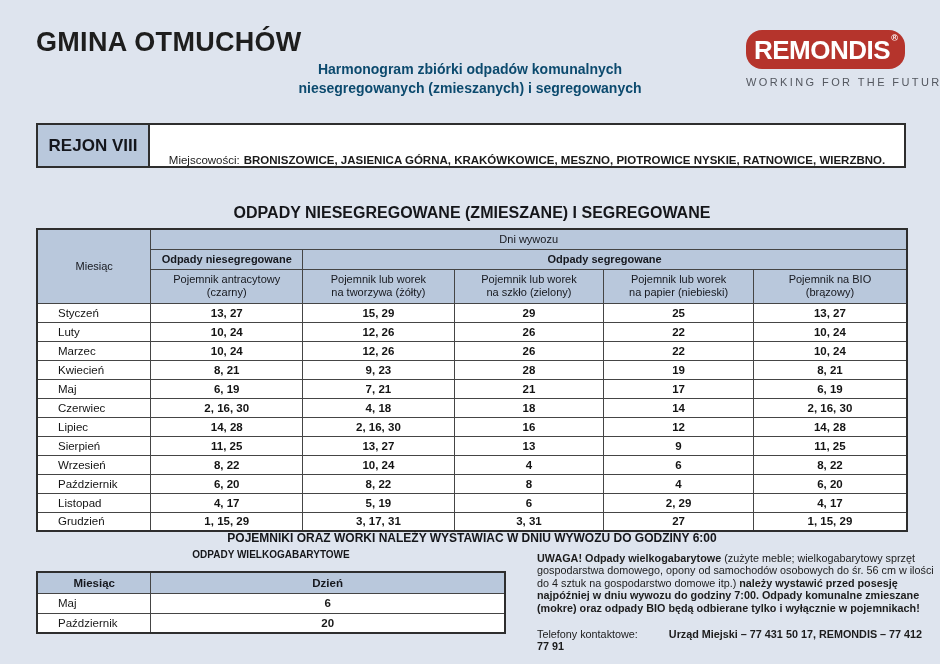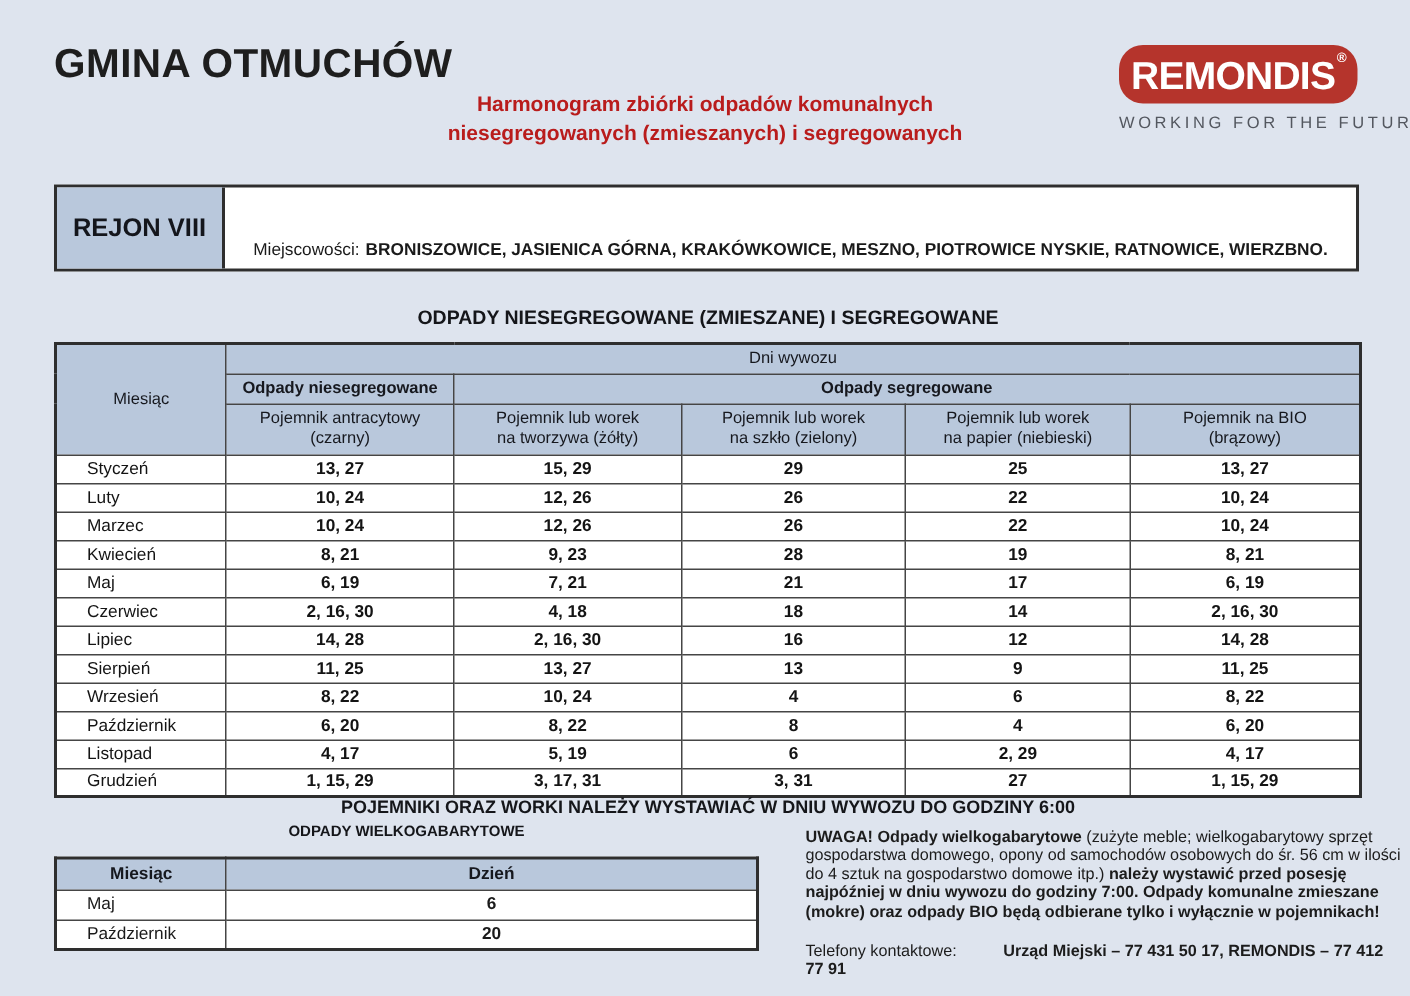--- a/index.html
+++ b/index.html
@@ -14,55 +14,55 @@
   .page { position:relative; width:940px; height:664px; }
 
   
   .gmina-title {
     position:absolute; left:36px; top:27px;
     font-size:27px; font-weight:700; letter-spacing:0.3px; color:#1e1e1e;
   }
   .subtitle {
     position:absolute; left:0; top:60px; width:940px;
     text-align:center; font-size:14px; font-weight:700;
-    line-height:19px; color:#b91c1c;
+    line-height:19px; color:#0c4a6e;
   }
   .logo { position:absolute; top:30px; right:34px; width:160px; text-align:left; }
   .logo-box {
     display:inline-block; background:#b5342c; color:#ffffff;
     padding:4px 8px 6px 8px; line-height:1;
     font-size:26px; font-weight:700; letter-spacing:-0.5px;
     position:relative;
     border-radius:16px;
   }
   .logo-box sup { font-size:9px; font-weight:700; vertical-align:18px; margin-left:1px; }
   .logo-tagline {
     margin-top:7px; color:#53575f; font-size:11px; letter-spacing:2.4px; white-space:nowrap;
   }
 
   
   .rejon {
-    position:absolute; left:36px; top:123px; width:870px; height:58px;
+    position:absolute; left:36px; top:123px; width:870px; height:45px;
     border:2px solid #2e2e2e; background:#ffffff; display:flex;
   }
   .rejon-label {
     width:112px; background:#b9c8dc; border-right:2px solid #2e2e2e;
     display:flex; align-items:center; justify-content:center;
     font-size:17px; font-weight:700; color:#14161c;
   }
   .rejon-towns {
     flex:1; display:flex; align-items:center; justify-content:center;
     font-size:11.5px; text-align:center; padding:4px 14px;margin-top:29px;
   }
   .rejon-towns .towns { font-weight:700; margin-left:4px; }
 
   
   .section-title-main {
     position:absolute; left:36px; top:204px; width:872px;
-    text-align:center; font-size:13px; font-weight:700; color:#15161a;
+    text-align:center; font-size:16px; font-weight:700; color:#15161a;
   }
   table { border-collapse:collapse; background:#ffffff; }
   .main-table { position:absolute; left:36px; top:228px; width:872px; border:2px solid #2e2e2e; }
   .main-table th, .main-table td { border:1px solid #454545; }
   .main-table thead th {
     background:#b9c8dc; font-size:11px; font-weight:400; color:#16181e;
     padding:2px 3px; text-align:center; vertical-align:middle;
   }
   .main-table thead th.strong { font-weight:700; }
   .main-table thead tr.r1 th { height:20px; }

